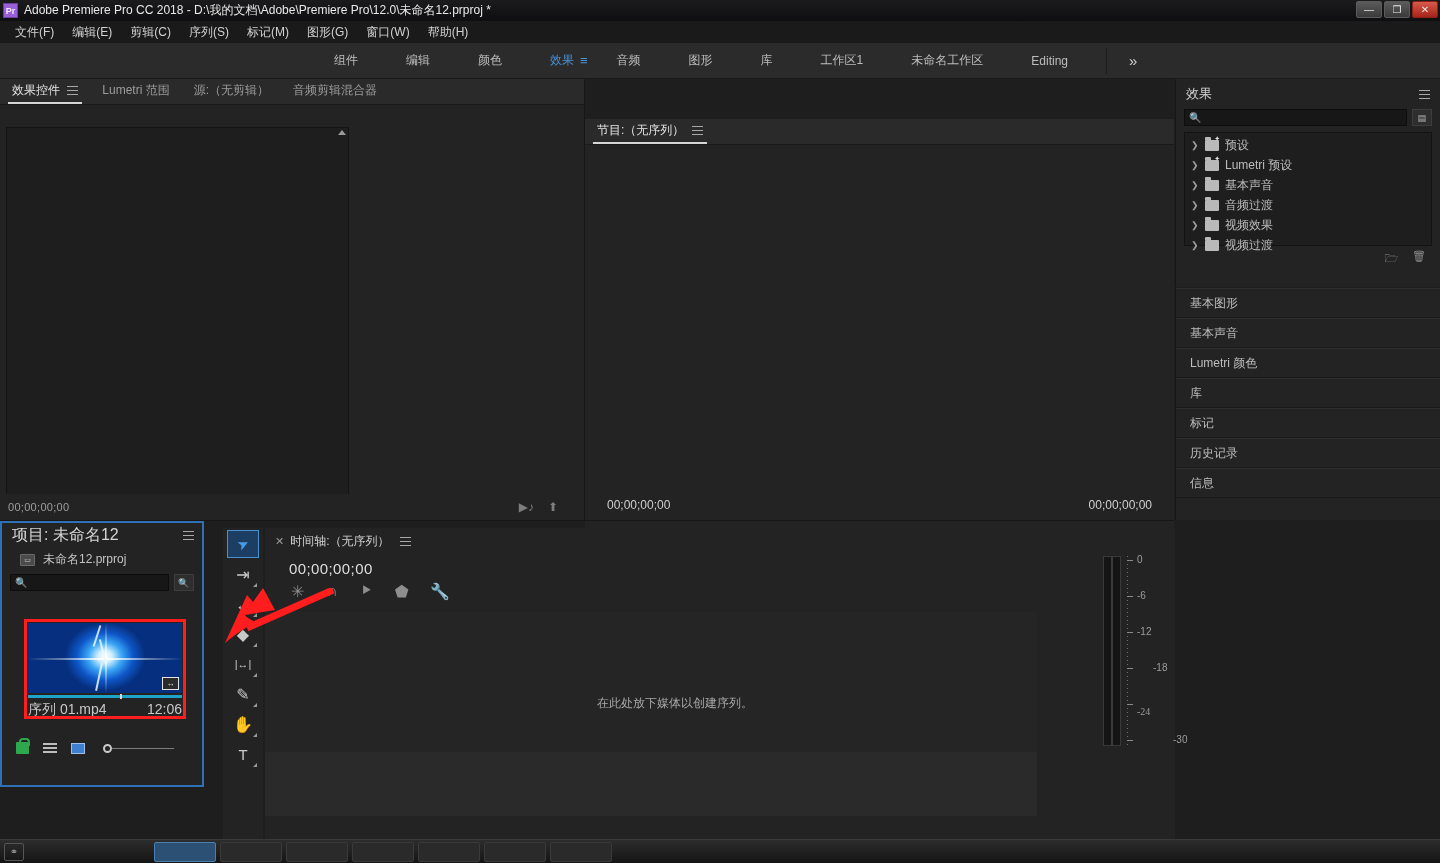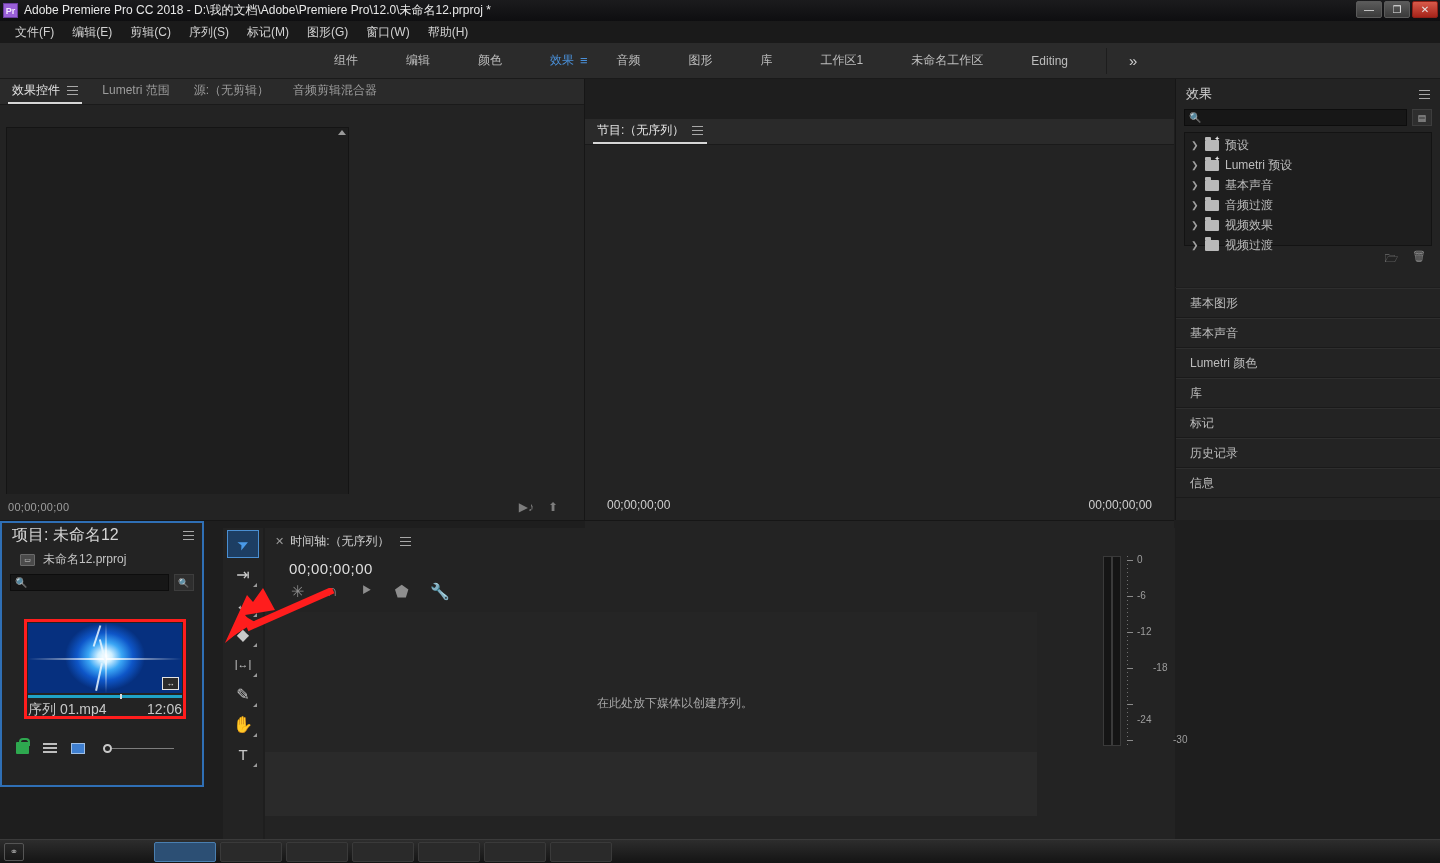--- a/index.html
+++ b/index.html
@@ -509,21 +509,21 @@
       <div class="am-dots"></div>
       <div class="am-tick" style="top:4px;"></div>
       <div class="am-lbl" style="top:4px;">0</div>
       <div class="am-tick" style="top:40px;"></div>
       <div class="am-lbl" style="top:40px;">-6</div>
       <div class="am-tick" style="top:76px;"></div>
       <div class="am-lbl" style="top:76px;">-12</div>
       <div class="am-tick" style="top:112px;"></div>
       <div class="am-lbl" style="top:112px;margin-left:16px;">-18</div>
       <div class="am-tick" style="top:148px;"></div>
-      <div class="am-lbl" style="top:164px;">-24</div>
+      <div class="am-lbl" style="top:156px;font-family:Liberation Serif, serif;">-24</div>
       <div class="am-tick" style="top:184px;"></div>
       <div class="am-lbl" style="top:184px;margin-left:36px;">-30</div>
     </div>
   </div>
 
   <svg class="arrow-anno" viewBox="0 0 110 60">
     <polygon points="0,55 26,34 20,27 50,22 38,0 28,14 22,7" fill="#ff1d1d"></polygon>
     <path d="M22,40 L108,2" stroke="#ff1d1d" stroke-width="7" fill="none"></path>
     <polygon points="2,52 30,34 16,26" fill="#ff1d1d"></polygon>
   </svg>

